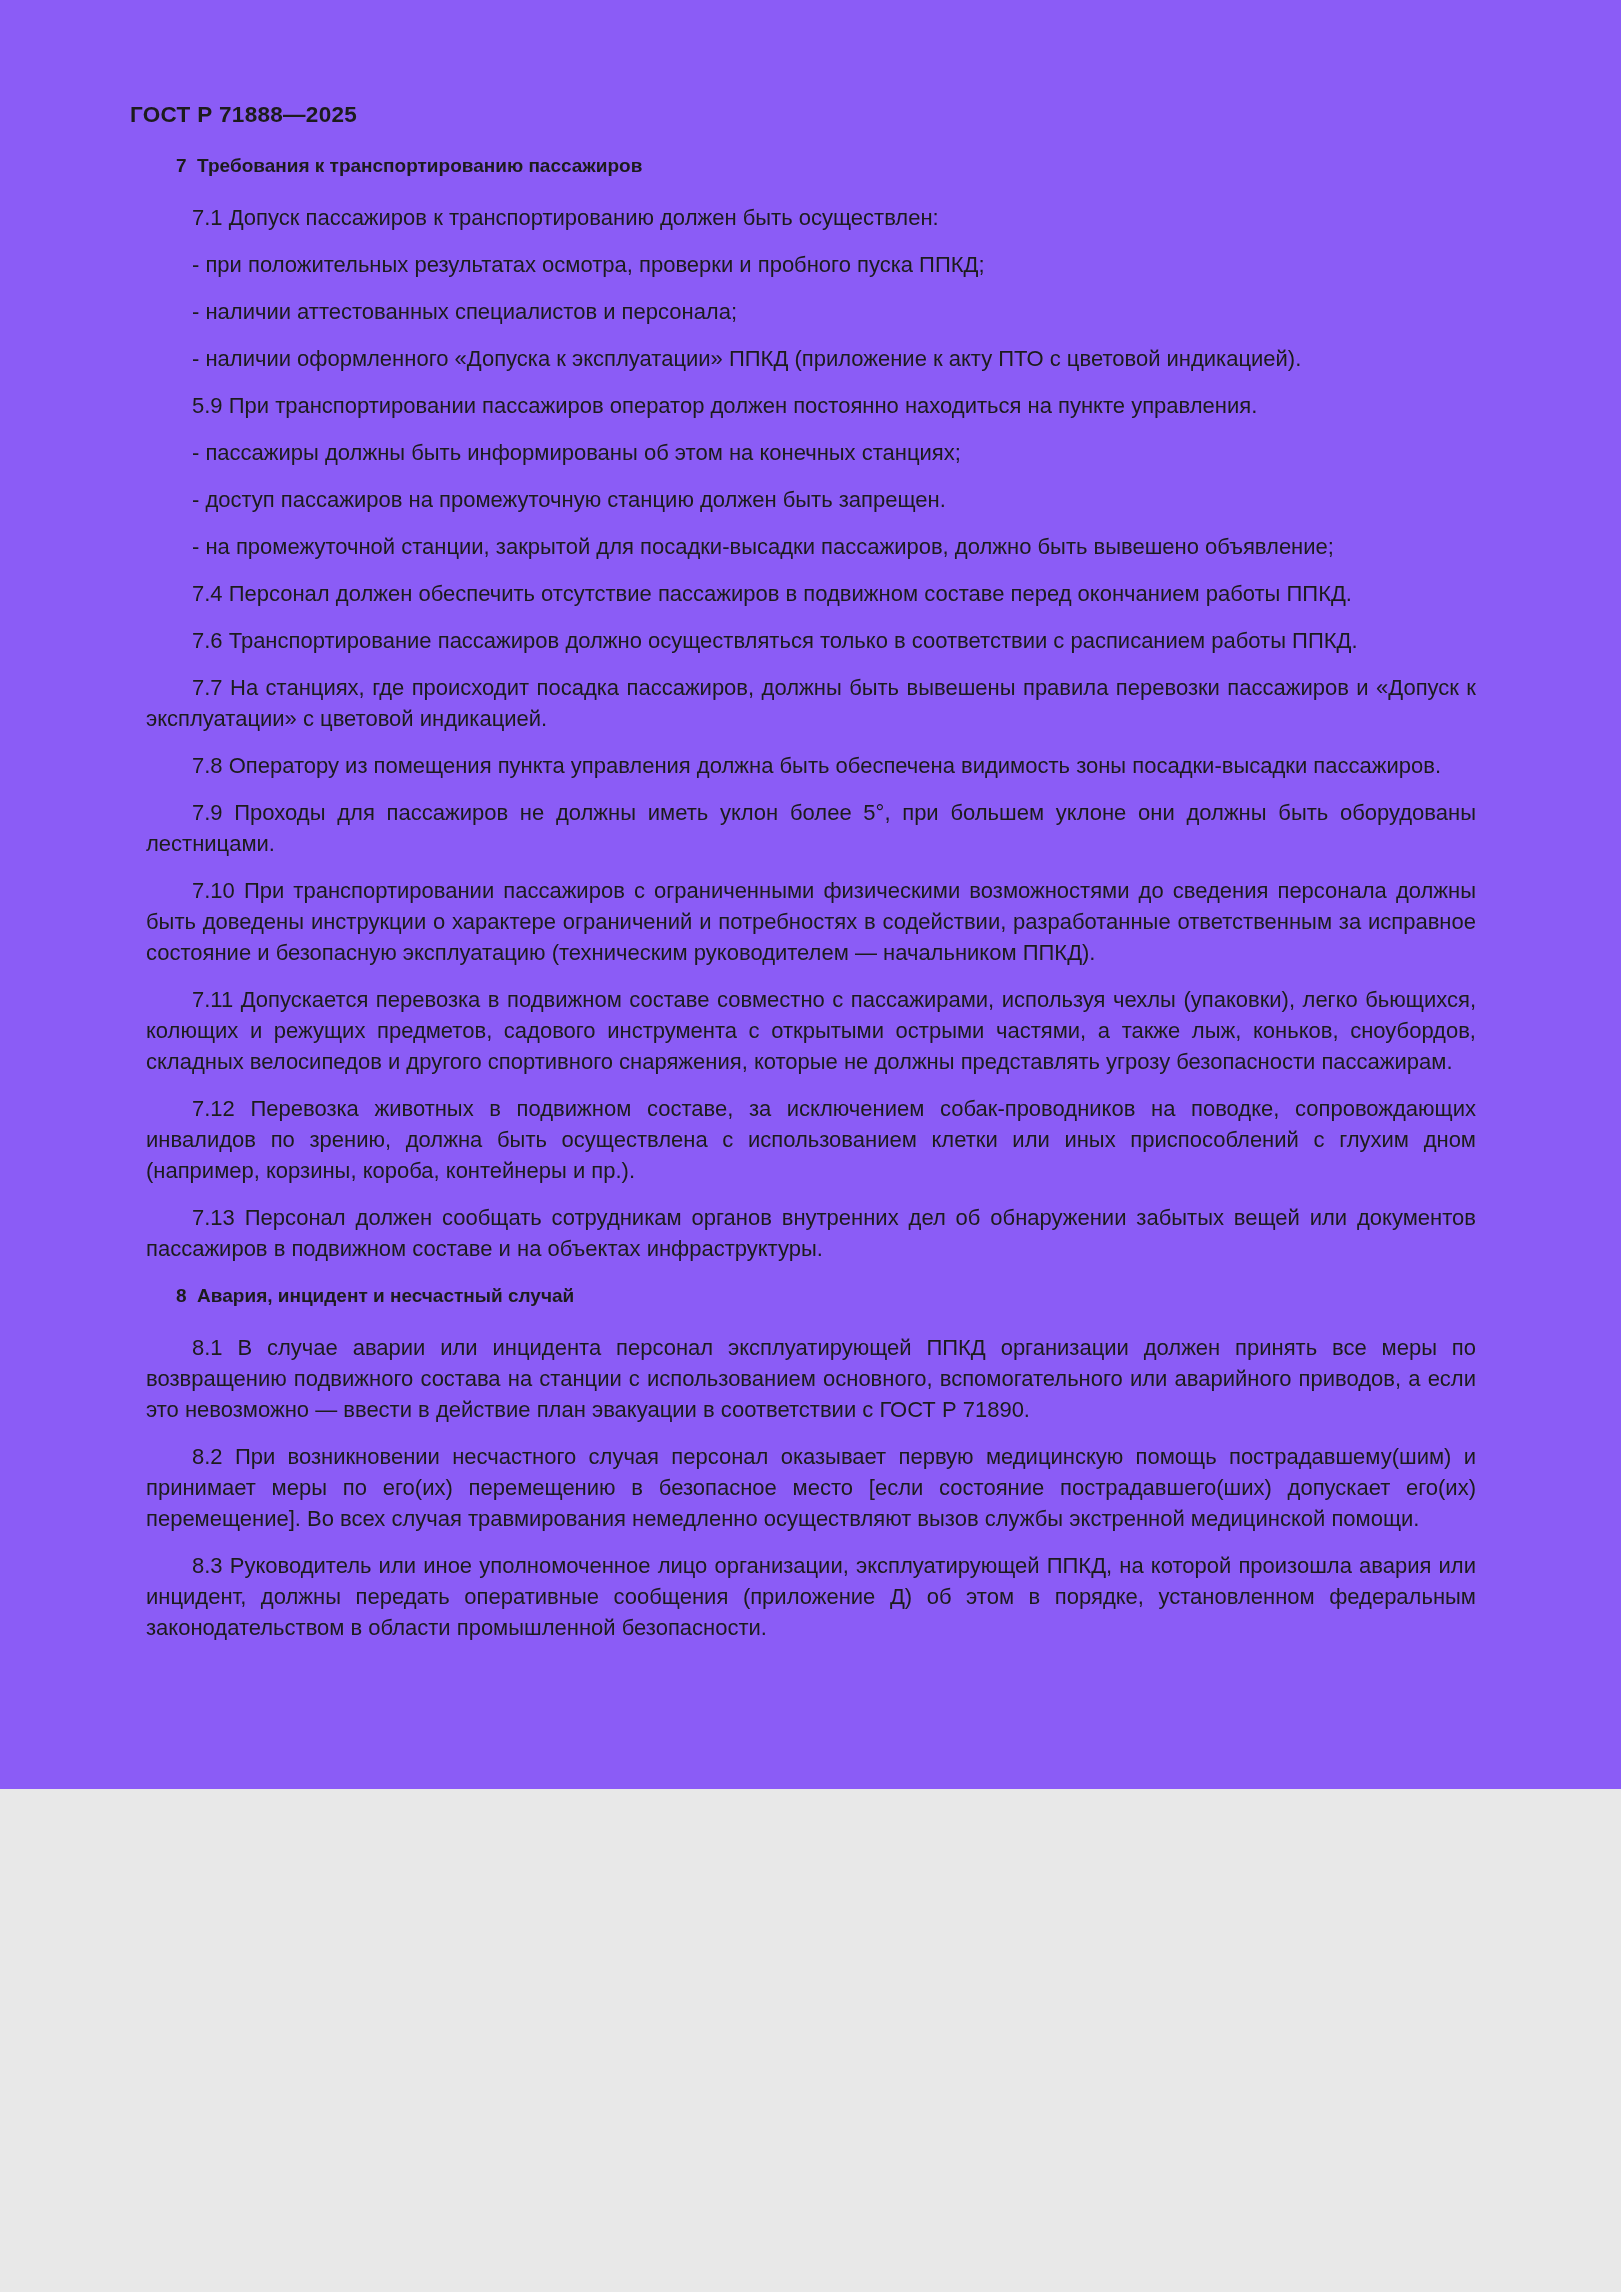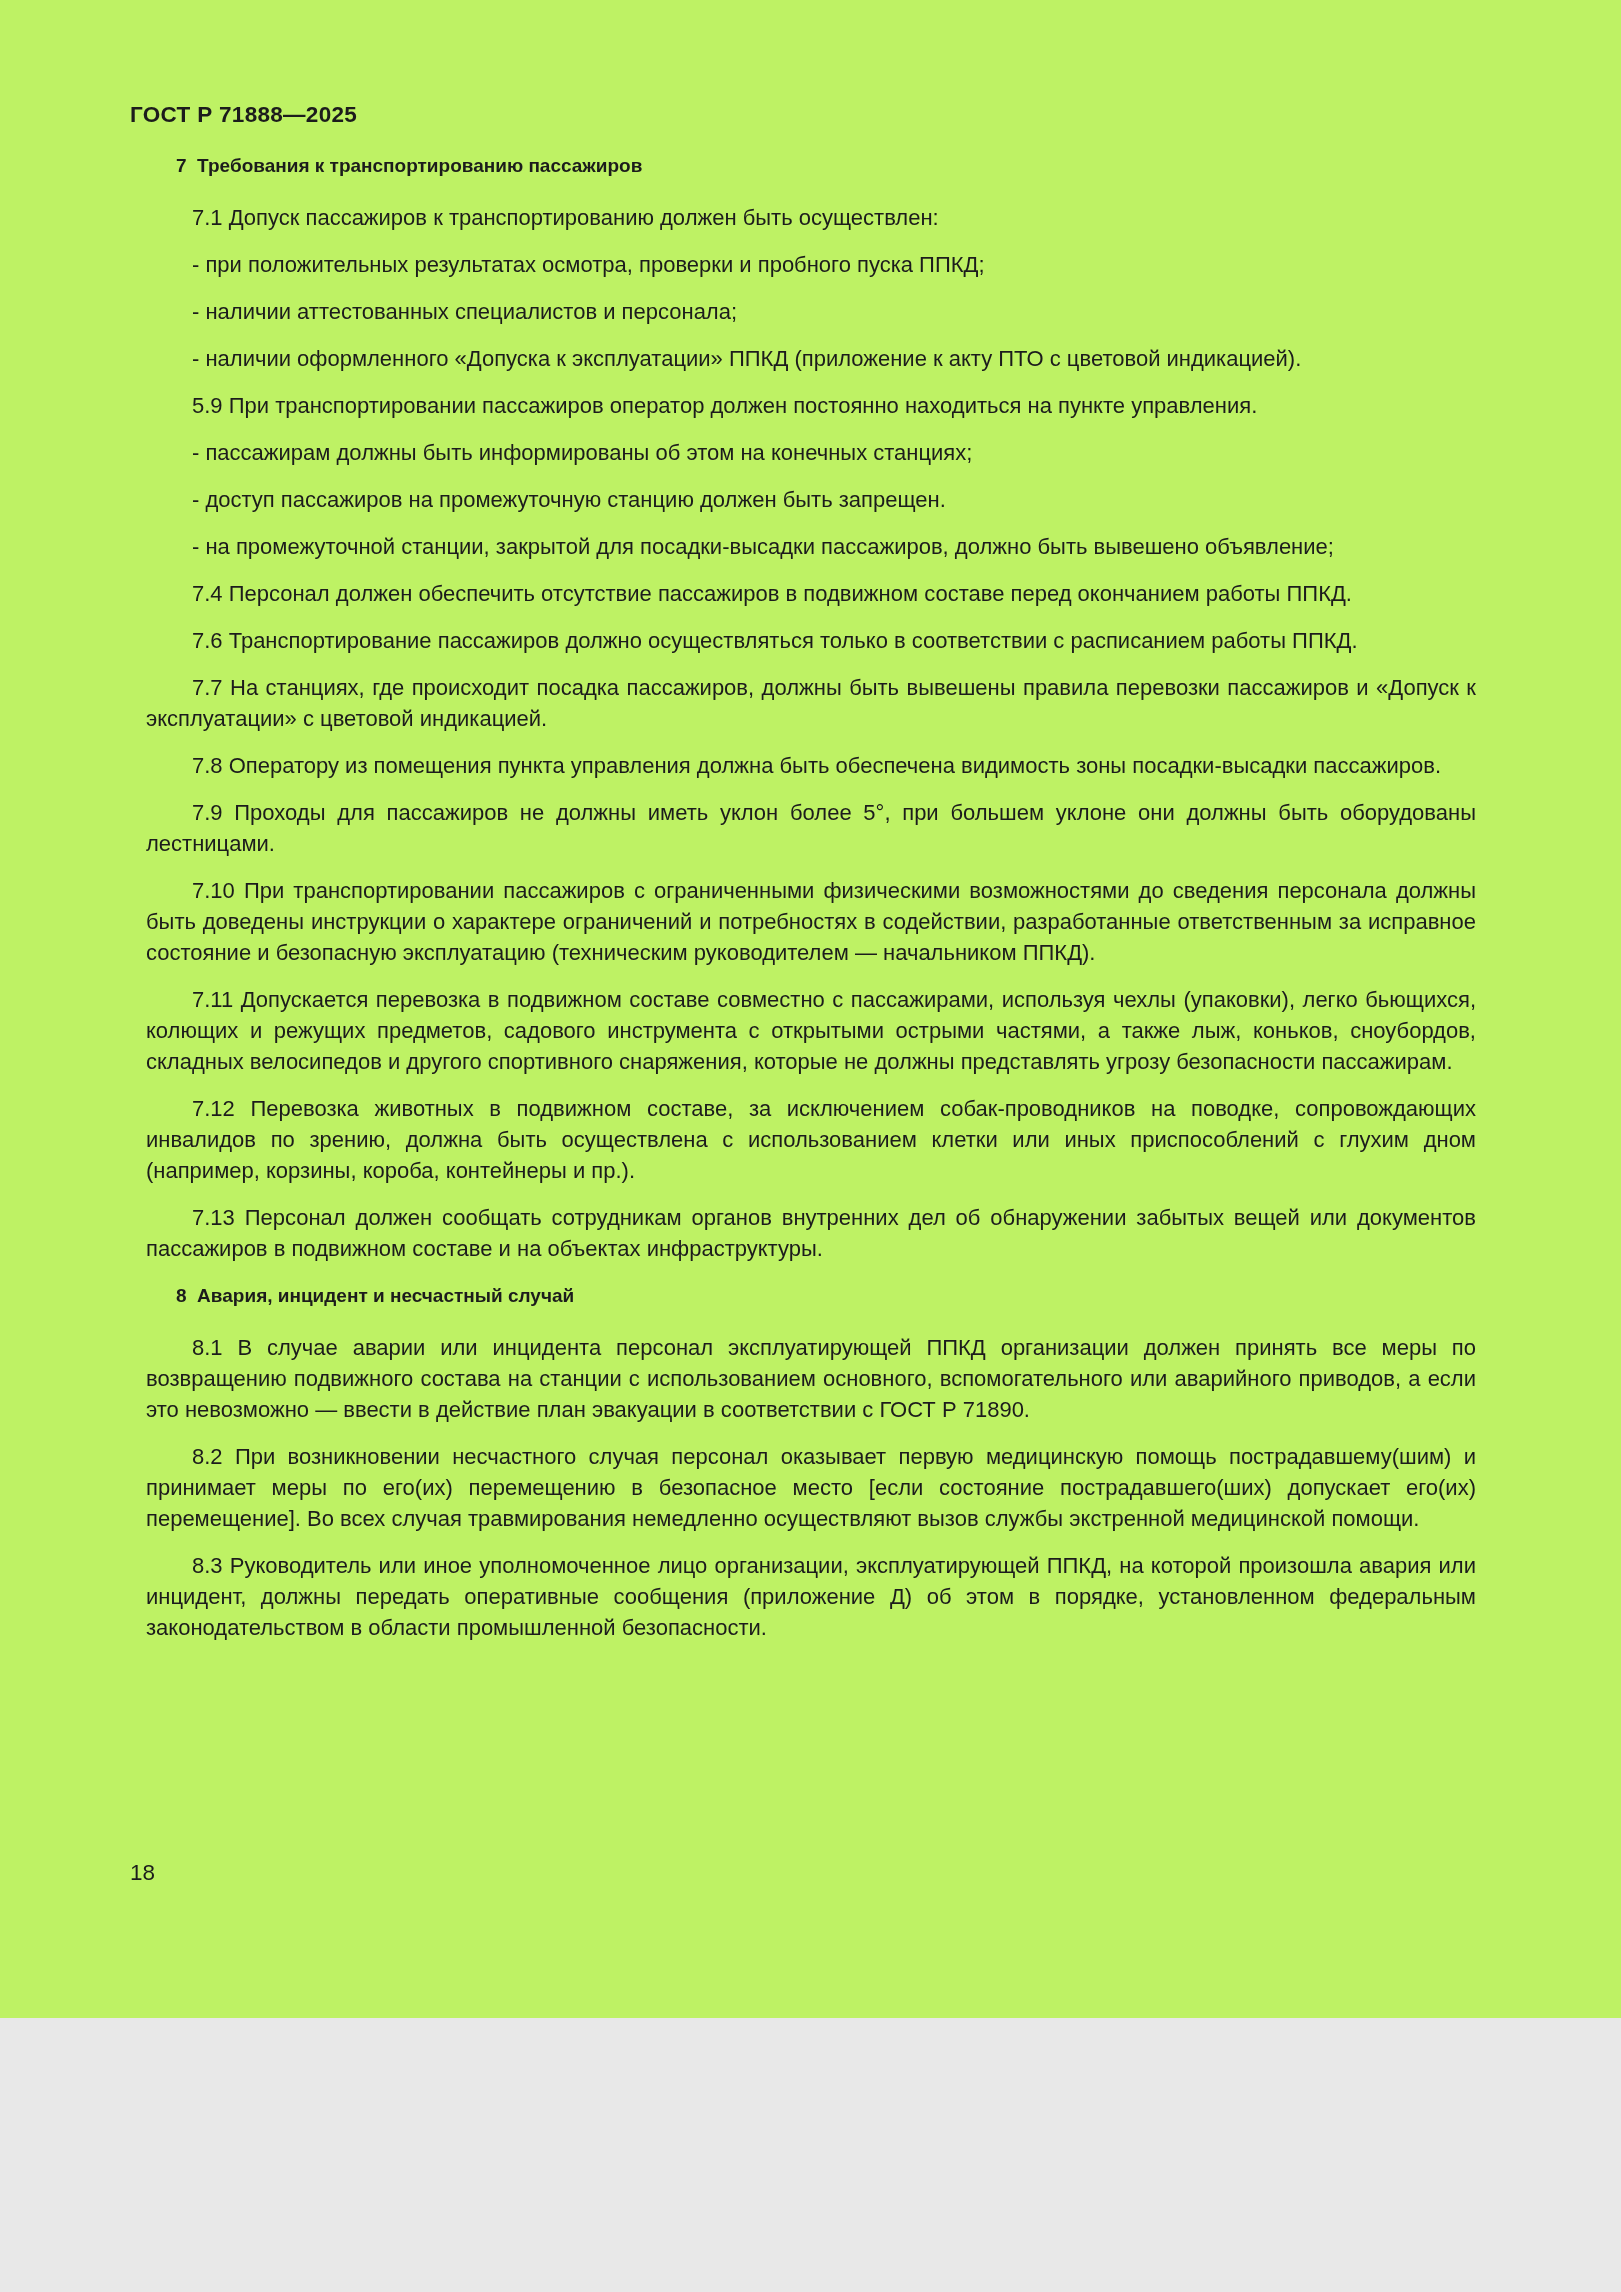--- a/index.html
+++ b/index.html
@@ -9,22 +9,22 @@
   body {
     width: 1621px;
     height: 2293px;
     background: #e8e8e8;
     font-family: "Liberation Sans", sans-serif;
     color: #1c1c1c;
   }
   .page {
     position: relative;
     width: 1621px;
-    height: 2018px;
-    background: #bef264;
+    height: 1789px;
+    background: #8b5cf6;
     overflow: hidden;
   }
   .content {
     position: absolute;
     left: 130px;
     top: 102px;
     width: 1362px;
   }
   .doc-header {
     font-size: 22.5px;
@@ -63,21 +63,21 @@
 
     <div class="doc-header">ГОСТ Р 71888—2025</div>
 
     <section>
       <h1 class="section-heading">7&nbsp;&nbsp;Требования к транспортированию пассажиров</h1>
       <p class="para">7.1 Допуск пассажиров к транспортированию должен быть осуществлен:</p>
       <p class="para">- при положительных результатах осмотра, проверки и пробного пуска ППКД;</p>
       <p class="para">- наличии аттестованных специалистов и персонала;</p>
       <p class="para">- наличии оформленного «Допуска к эксплуатации» ППКД (приложение к акту ПТО с цветовой индикацией).</p>
       <p class="para">5.9 При транспортировании пассажиров оператор должен постоянно находиться на пункте управления.</p>
-      <p class="para">- пассажирам должны быть информированы об этом на конечных станциях;</p>
+      <p class="para">- пассажиры должны быть информированы об этом на конечных станциях;</p>
       <p class="para">- доступ пассажиров на промежуточную станцию должен быть запрещен.</p>
       <p class="para">- на промежуточной станции, закрытой для посадки-высадки пассажиров, должно быть вывешено объявление;</p>
       <p class="para">7.4 Персонал должен обеспечить отсутствие пассажиров в подвижном составе перед окончанием работы ППКД.</p>
       <p class="para">7.6 Транспортирование пассажиров должно осуществляться только в соответствии с расписанием работы ППКД.</p>
       <p class="para">7.7 На станциях, где происходит посадка пассажиров, должны быть вывешены правила перевозки пассажиров и «Допуск к эксплуатации» с цветовой индикацией.</p>
       <p class="para">7.8 Оператору из помещения пункта управления должна быть обеспечена видимость зоны посадки-высадки пассажиров.</p>
       <p class="para">7.9 Проходы для пассажиров не должны иметь уклон более 5°, при большем уклоне они должны быть оборудованы лестницами.</p>
       <p class="para">7.10 При транспортировании пассажиров с ограниченными физическими возможностями до сведения персонала должны быть доведены инструкции о характере ограничений и потребностях в содействии, разработанные ответственным за исправное состояние и безопасную эксплуатацию (техническим руководителем — начальником ППКД).</p>
       <p class="para">7.11 Допускается перевозка в подвижном составе совместно с пассажирами, используя чехлы (упаковки), легко бьющихся, колющих и режущих предметов, садового инструмента с открытыми острыми частями, а также лыж, коньков, сноубордов, складных велосипедов и другого спортивного снаряжения, которые не должны представлять угрозу безопасности пассажирам.</p>
       <p class="para">7.12 Перевозка животных в подвижном составе, за исключением собак-проводников на поводке, сопровождающих инвалидов по зрению, должна быть осуществлена с использованием клетки или иных приспособлений с глухим дном (например, корзины, короба, контейнеры и пр.).</p>

